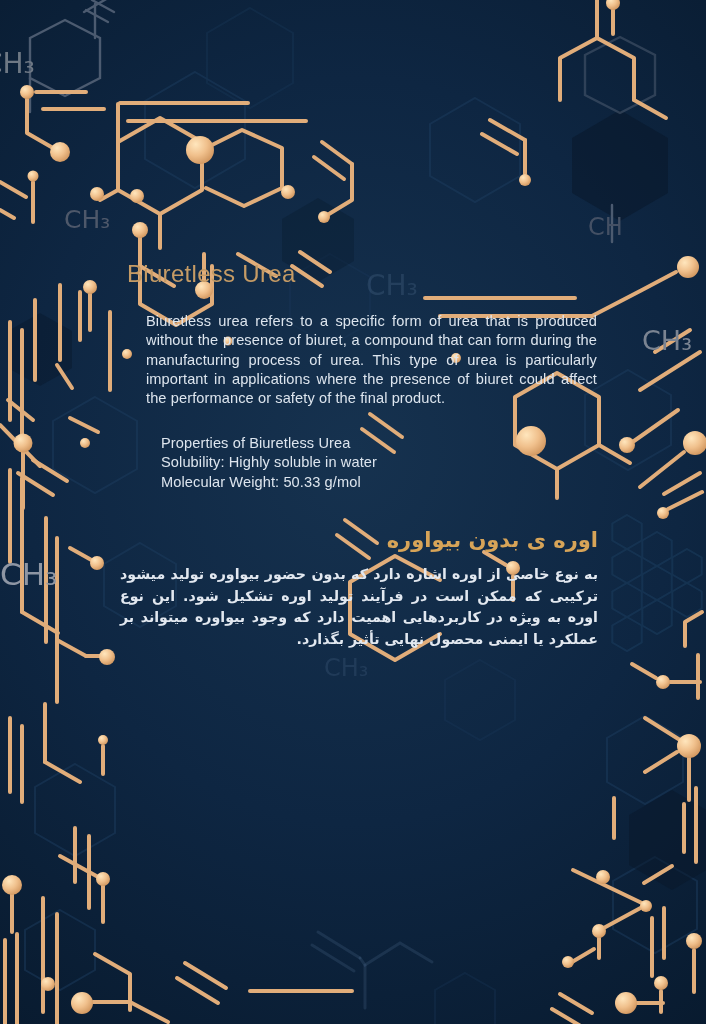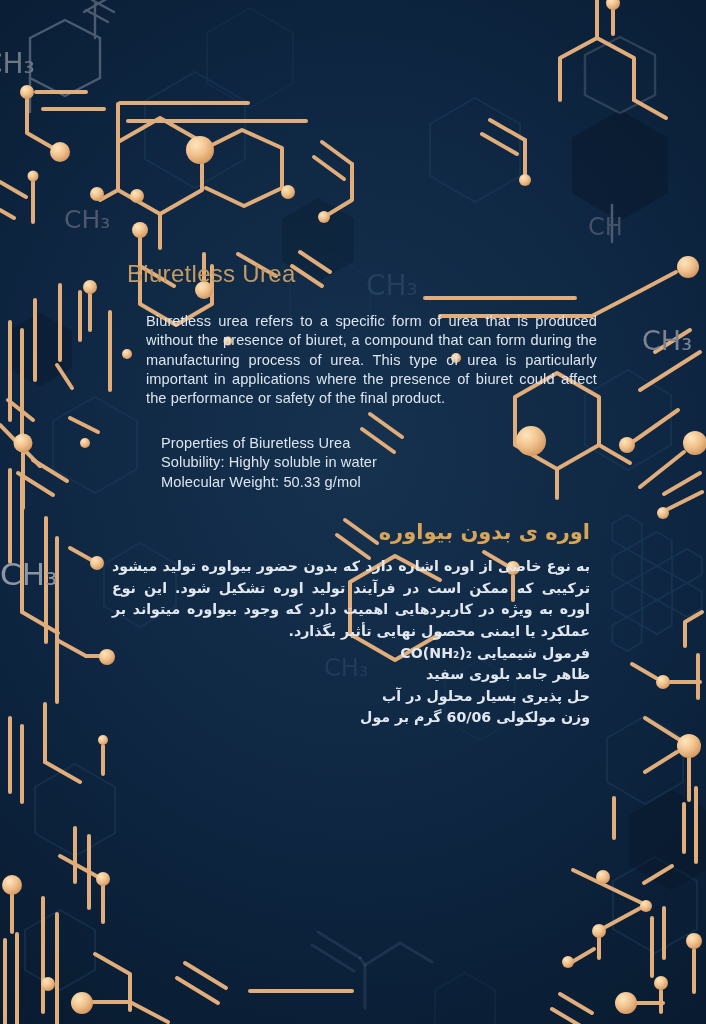--- a/index.html
+++ b/index.html
@@ -27,28 +27,28 @@
   .en-props {
     position: absolute; left: 128px; top: 434px; width: 460px;
     font-size: 14.6px; line-height: 19.3px; letter-spacing: 0.1px;
     color: #dde5ee;
     margin-left: 33px;
   }
   .fa-title {
     position: absolute; left: 112px; top: 520px; width: 478px;
     direction: rtl; 
     font-family: "DejaVu Sans", sans-serif;
-    font-size: 21px; font-weight: 700; color: #d7a458; margin: 0;
+    font-size: 21px; font-weight: 700; color: #d7a458; margin: 8px;
   }
   .fa-para {
     position: absolute; left: 112px; top: 556px; width: 478px;
     direction: rtl; text-align: justify;
     font-family: "DejaVu Sans", sans-serif;
     font-size: 14.2px; font-weight: 700; line-height: 21.6px;
-    color: #e2e8f0; margin: 0;
+    color: #e2e8f0; margin: 8px;
   }
   .fa-props {
     position: absolute; left: 112px; top: 643px; width: 478px;
     direction: rtl; text-align: right;
     font-family: "DejaVu Sans", sans-serif;
     font-size: 14.2px; font-weight: 700; line-height: 21.4px;
     color: #e2e8f0;
   }
   .ch3-text { font-family: "DejaVu Sans", sans-serif; }
 </style>
@@ -299,20 +299,14 @@
   <div class="en-props">
     <div>Properties of Biuretless Urea</div>
     <div>Solubility: Highly soluble in water</div>
     <div>Molecular Weight: 50.33 g/mol</div>
   </div>
 
   <h2 class="fa-title">اوره ی بدون بیواوره</h2>
 
   <p class="fa-para">به نوع خاصی از اوره اشاره دارد که بدون حضور بیواوره تولید میشود ترکیبی که ممکن است در فرآیند تولید اوره تشکیل شود. این نوع اوره به ویژه در کاربردهایی اهمیت دارد که وجود بیواوره میتواند بر عملکرد یا ایمنی محصول نهایی تأثیر بگذارد.</p>
 
-  <div class="fa-props">
-    <div>فرمول شیمیایی CO(NH₂)₂</div>
-    <div>ظاهر جامد بلوری سفید</div>
-    <div>حل پذیری بسیار محلول در آب</div>
-    <div>وزن مولکولی 60/06 گرم بر مول</div>
-  </div>
 
 </div>
 
 </body></html>

